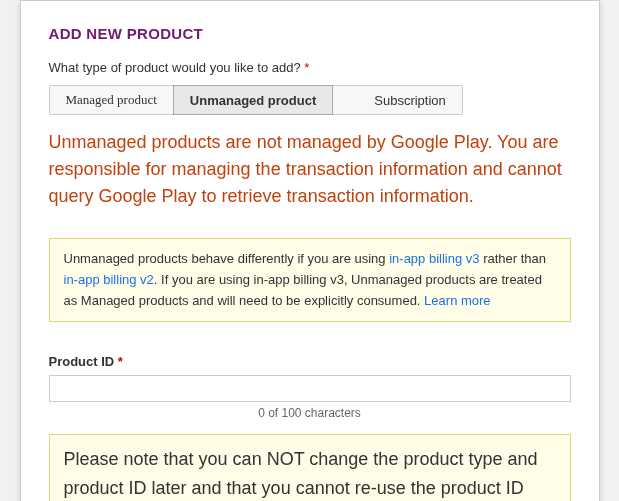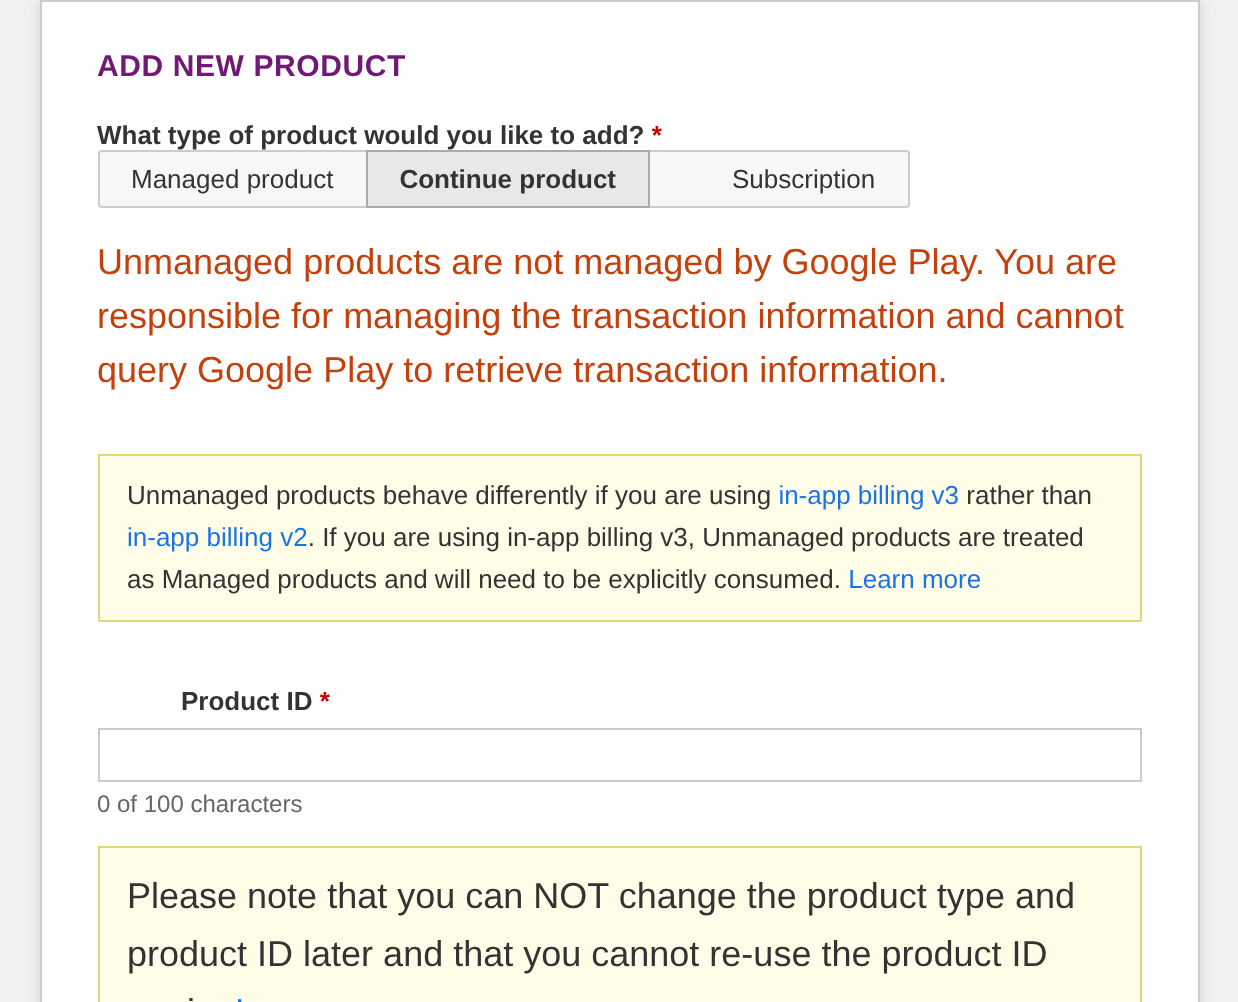--- a/index.html
+++ b/index.html
@@ -21,22 +21,23 @@
     }
     .dialog-title {
       font-size: 15px;
       font-weight: bold;
       color: #701a75;
       margin-bottom: 18px;
       letter-spacing: 0.02em;
     }
     .question-label {
       font-size: 13px;
-      font-weight: bold;
+      font-weight: normal;
       color: #333;
+      margin-bottom: 10px;
     }
     .required-star {
       color: #c00;
     }
     .tab-row {
       display: flex;
       flex-direction: row;
       margin-bottom: 14px;
     }
     .tab-btn {
@@ -44,20 +45,21 @@
       background: #f7f7f7;
       padding: 6px 16px;
       font-size: 13px;
       cursor: pointer;
       color: #333;
       margin-right: -1px;
       outline: none;
     }
     .tab-btn:first-child {
       border-radius: 2px 0 0 2px;
+      font-family: Liberation Serif, serif;
     }
     .tab-btn:last-child {
       border-radius: 0 2px 2px 0;
       padding-left: 41px;
     }
     .tab-btn.active {
       background: #e8e8e8;
       font-weight: bold;
       border-color: #aaa;
       z-index: 1;
@@ -80,35 +82,35 @@
     }
     .info-box a {
       color: #1a73e8;
       text-decoration: none;
     }
     .field-label {
       font-size: 13px;
       font-weight: bold;
       color: #333;
       margin-bottom: 6px;
-      margin-left: 42px;
     }
     .text-input {
       width: 100%;
       border: 1px solid #ccc;
       padding: 5px 8px;
       font-size: 13px;
       margin-bottom: 4px;
       outline: none;
       color: #333;
     }
     .char-count {
       font-size: 12px;
       color: #666;
       margin-bottom: 14px;
+      text-align: center;
     }
     .warning-box {
       background: #fffde7;
       border: 1px solid #e0d87a;
       padding: 10px 14px;
       font-size: 18px;
       color: #333;
       line-height: 1.6;
       margin-bottom: 5px;
     }
@@ -148,21 +150,21 @@
 <div class="dialog">
   <div class="dialog-title">ADD NEW PRODUCT</div>
 
   <div class="question-label">
     <span>What type of product would you like to add?</span>
     <span class="required-star">*</span>
   </div>
 
   <div class="tab-row">
     <button class="tab-btn">Managed product</button>
-    <button class="tab-btn active">Continue product</button>
+    <button class="tab-btn active">Unmanaged product</button>
     <button class="tab-btn">Subscription</button>
   </div>
 
   <div class="description-text">Unmanaged products are not managed by Google Play. You are responsible for managing the transaction information and cannot query Google Play to retrieve transaction information.</div>
 
   <div class="info-box">
     <span>Unmanaged products behave differently if you are using </span><a href="#">in-app billing v3</a><span> rather than </span><a href="#">in-app billing v2</a><span>. If you are using in-app billing v3, Unmanaged products are treated as Managed products and will need to be explicitly consumed. </span><a href="#">Learn more</a>
   </div>
 
   <div class="field-label">

